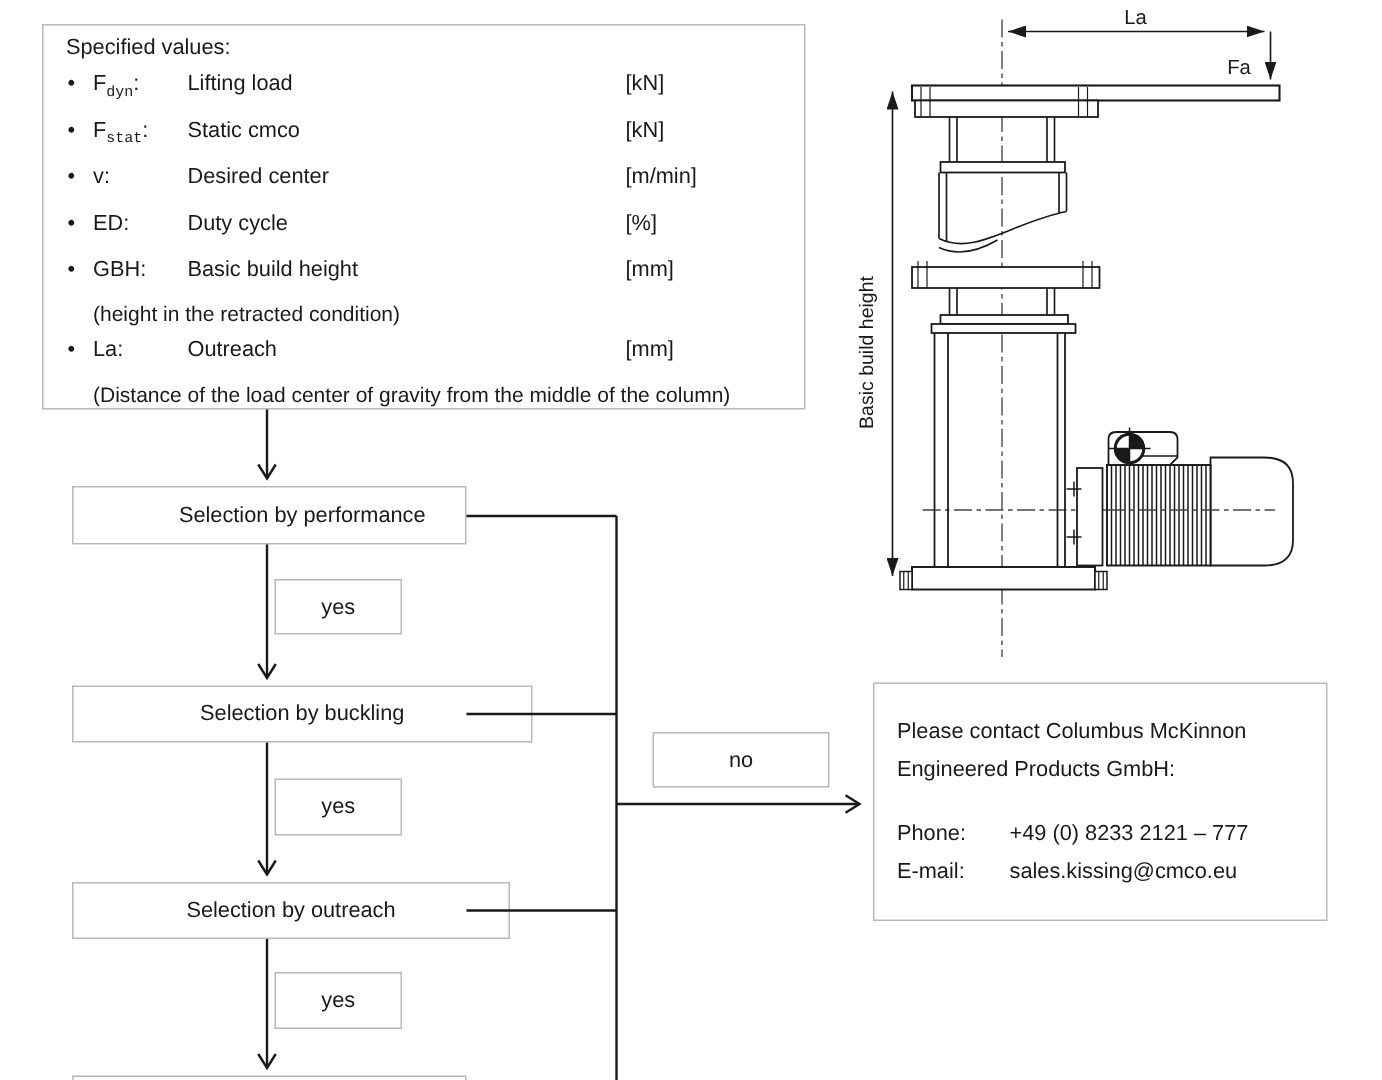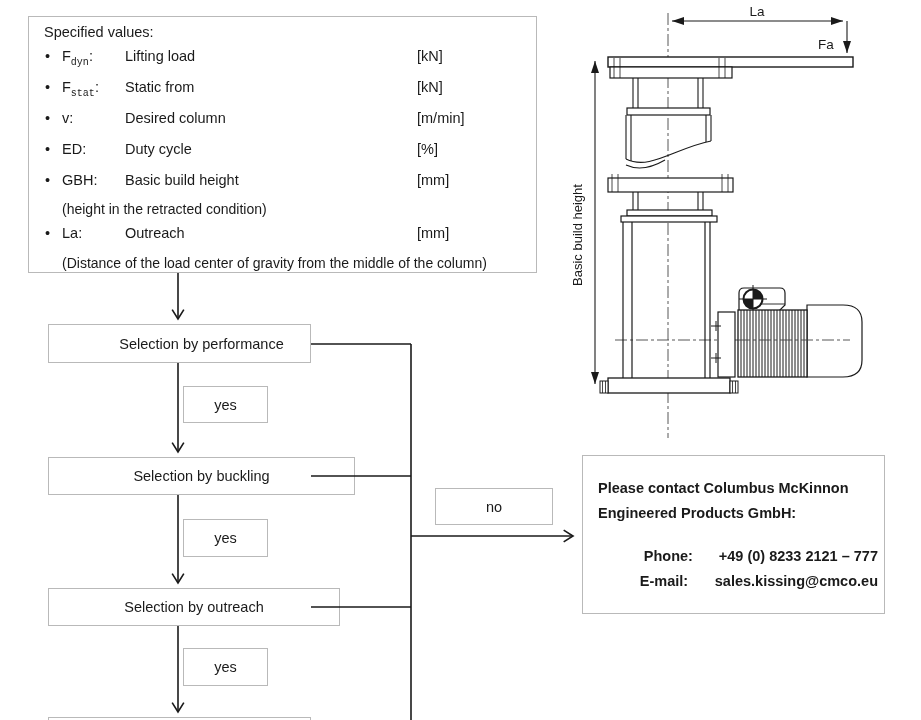--- a/index.html
+++ b/index.html
@@ -29,24 +29,24 @@
   #step-1 { left:48px; top:324px; width:263px; height:39px;padding-left:44px; }
   #yes-1  { left:183px; top:386px; width:85px;  height:37px; }
   #step-2 { left:48px; top:457px; width:307px; height:38px; }
   #yes-2  { left:183px; top:519px; width:85px;  height:38px; }
   #step-3 { left:48px; top:588px; width:292px; height:38px; }
   #yes-3  { left:183px; top:648px; width:85px;  height:38px; }
   #step-4 { left:48px; top:717px; width:263px; height:30px; }
   #no-box { left:435px; top:488px; width:118px; height:37px; }
   
   #contact-box { left:582px; top:455px; width:303px; height:159px; font-size:14.5px;
-                 padding:20px 6px 0 15px;font-weight:bold; }
+                 padding:20px 6px 0 15px; }
   .contact-line { line-height:25px; }
   .contact-spacer { height:18px; }
-  .contact-row { display:flex; line-height:25px;justify-content:flex-end; }
+  .contact-row { display:flex; line-height:25px; }
   .contact-label { width:75px; }
   
   #flow-lines, #tech-drawing { position:absolute; pointer-events:none; }
   #flow-lines { left:0; top:0; }
   #tech-drawing { left:555px; top:0; }
 </style>
 </head>
 <body>
 
 <div id="specified-box" class="gbox">
@@ -55,28 +55,28 @@
   <div class="sv-row">
     <span class="sv-bullet">•</span>
     <span class="sv-sym"><span>F</span><sub>dyn</sub><span>:</span></span>
     <span class="sv-label">Lifting load</span>
     <span class="sv-unit">[kN]</span>
   </div>
 
   <div class="sv-row">
     <span class="sv-bullet">•</span>
     <span class="sv-sym"><span>F</span><sub>stat</sub><span>:</span></span>
-    <span class="sv-label">Static from</span>
+    <span class="sv-label">Static cmco</span>
     <span class="sv-unit">[kN]</span>
   </div>
 
   <div class="sv-row">
     <span class="sv-bullet">•</span>
     <span class="sv-sym"><span>v</span><sub></sub><span>:</span></span>
-    <span class="sv-label">Desired column</span>
+    <span class="sv-label">Desired center</span>
     <span class="sv-unit">[m/min]</span>
   </div>
 
   <div class="sv-row">
     <span class="sv-bullet">•</span>
     <span class="sv-sym"><span>ED</span><sub></sub><span>:</span></span>
     <span class="sv-label">Duty cycle</span>
     <span class="sv-unit">[%]</span>
   </div>
 

